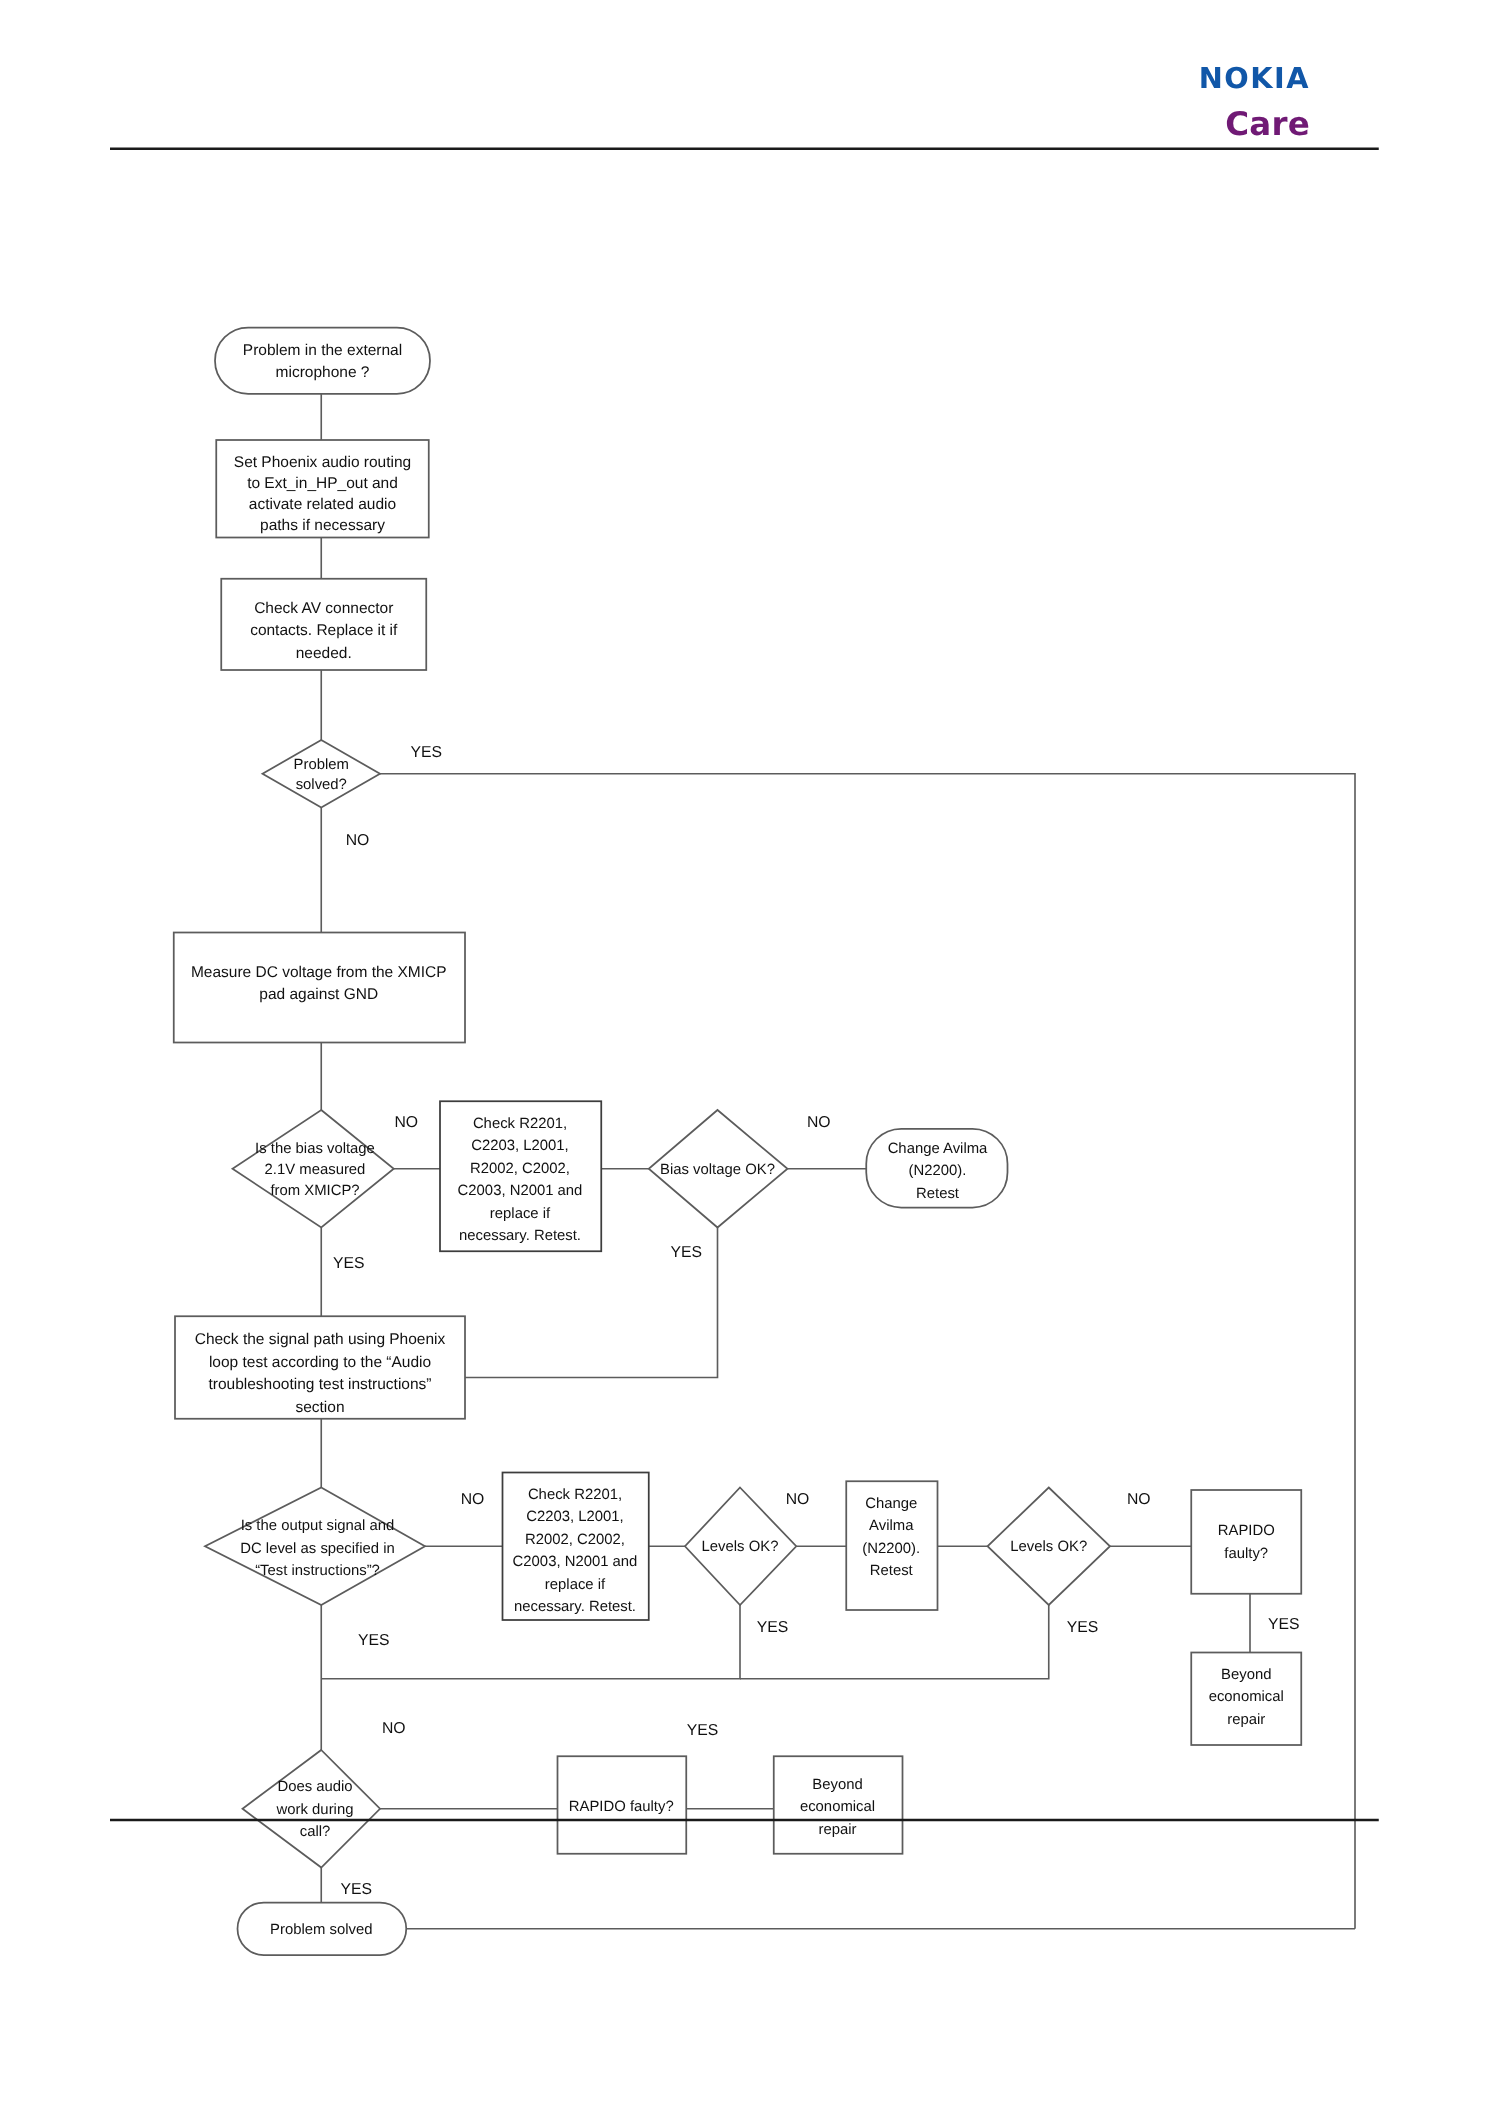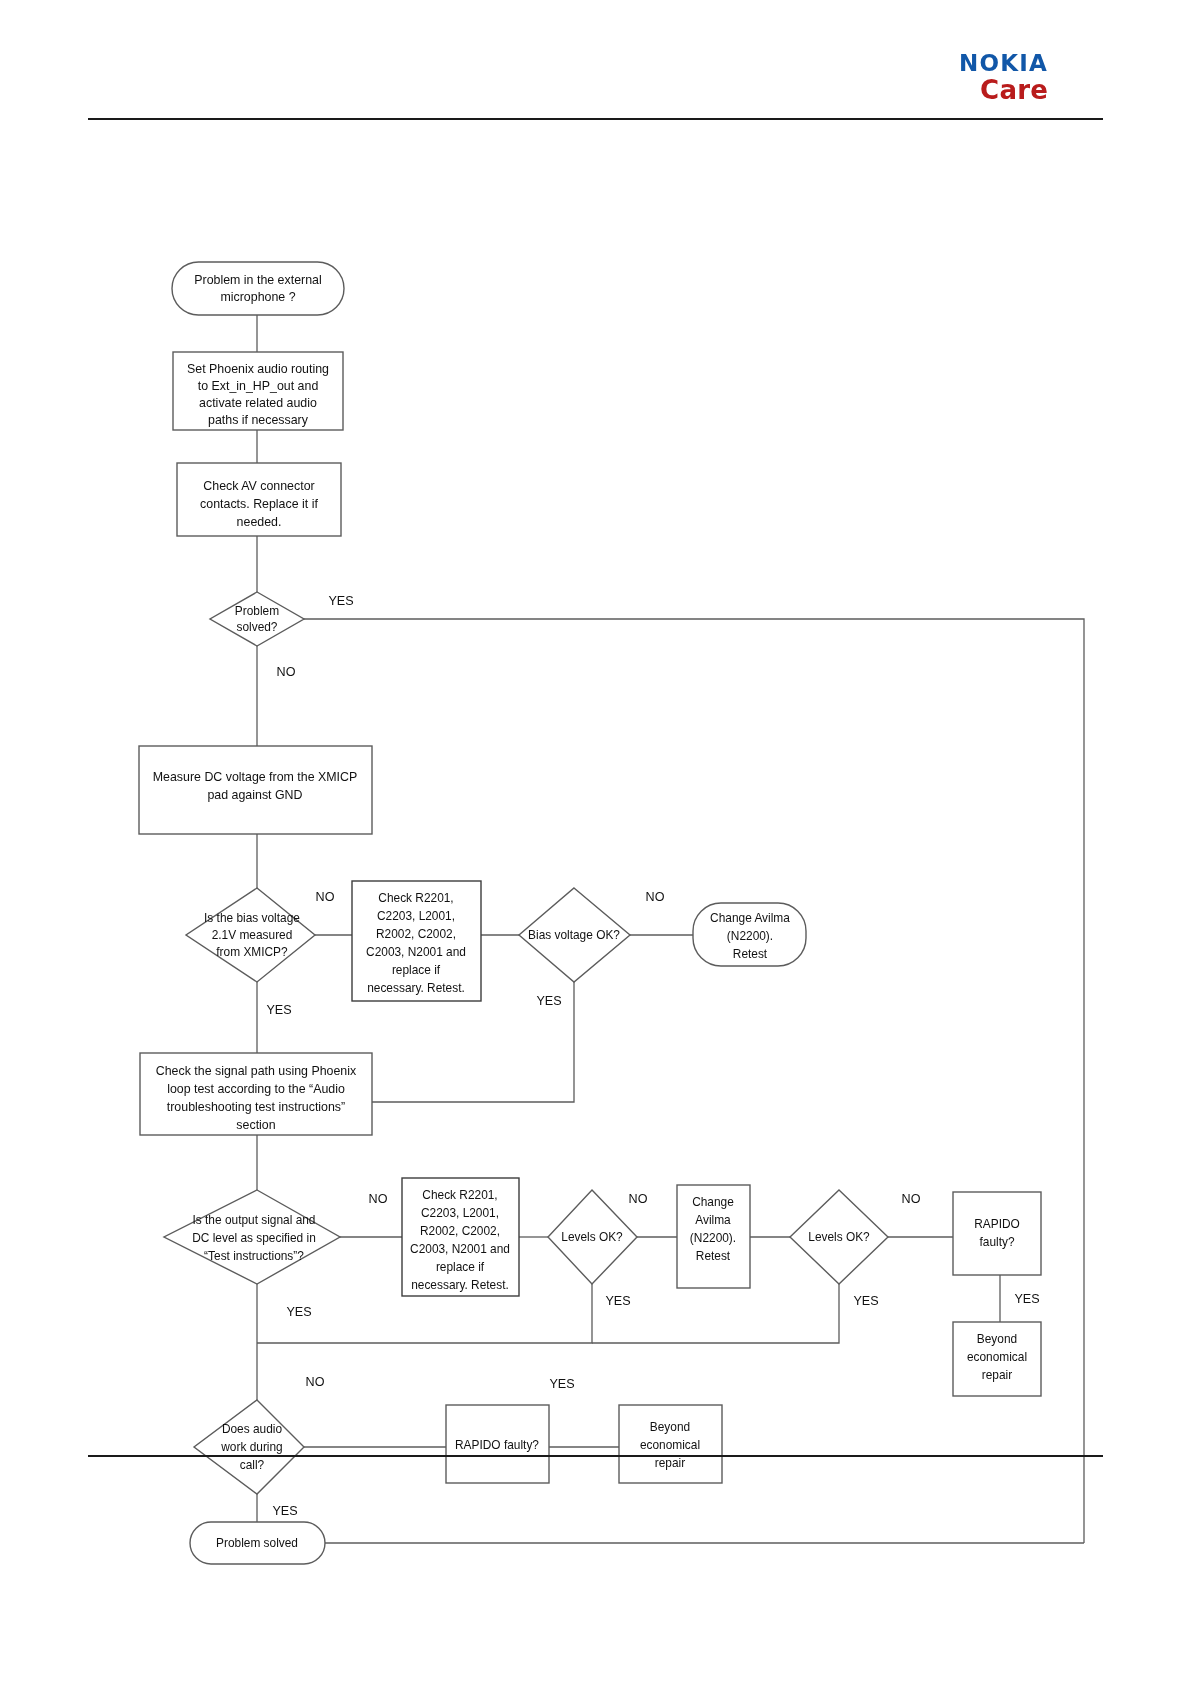--- a/index.html
+++ b/index.html
@@ -32,22 +32,22 @@
     font-family: "DejaVu Sans", sans-serif;
     font-weight: bold;
     font-size: 23px;
     letter-spacing: 1.2px;
     color: #1157a8;
   }
   #logo-care {
     font-family: "DejaVu Sans", sans-serif;
     font-weight: bold;
     font-size: 26px;
-    color: #b91c1c;
-    margin-top: 2px;
+    color: #701a75;
+    margin-top: 12px;
     letter-spacing: 0.2px;
   }
   .rule {
     position: absolute;
     left: 88px;
     right: 88px;
     height: 2px;
     background: #1a1a1a;
   }
   #rule-top { top: 118px; }

